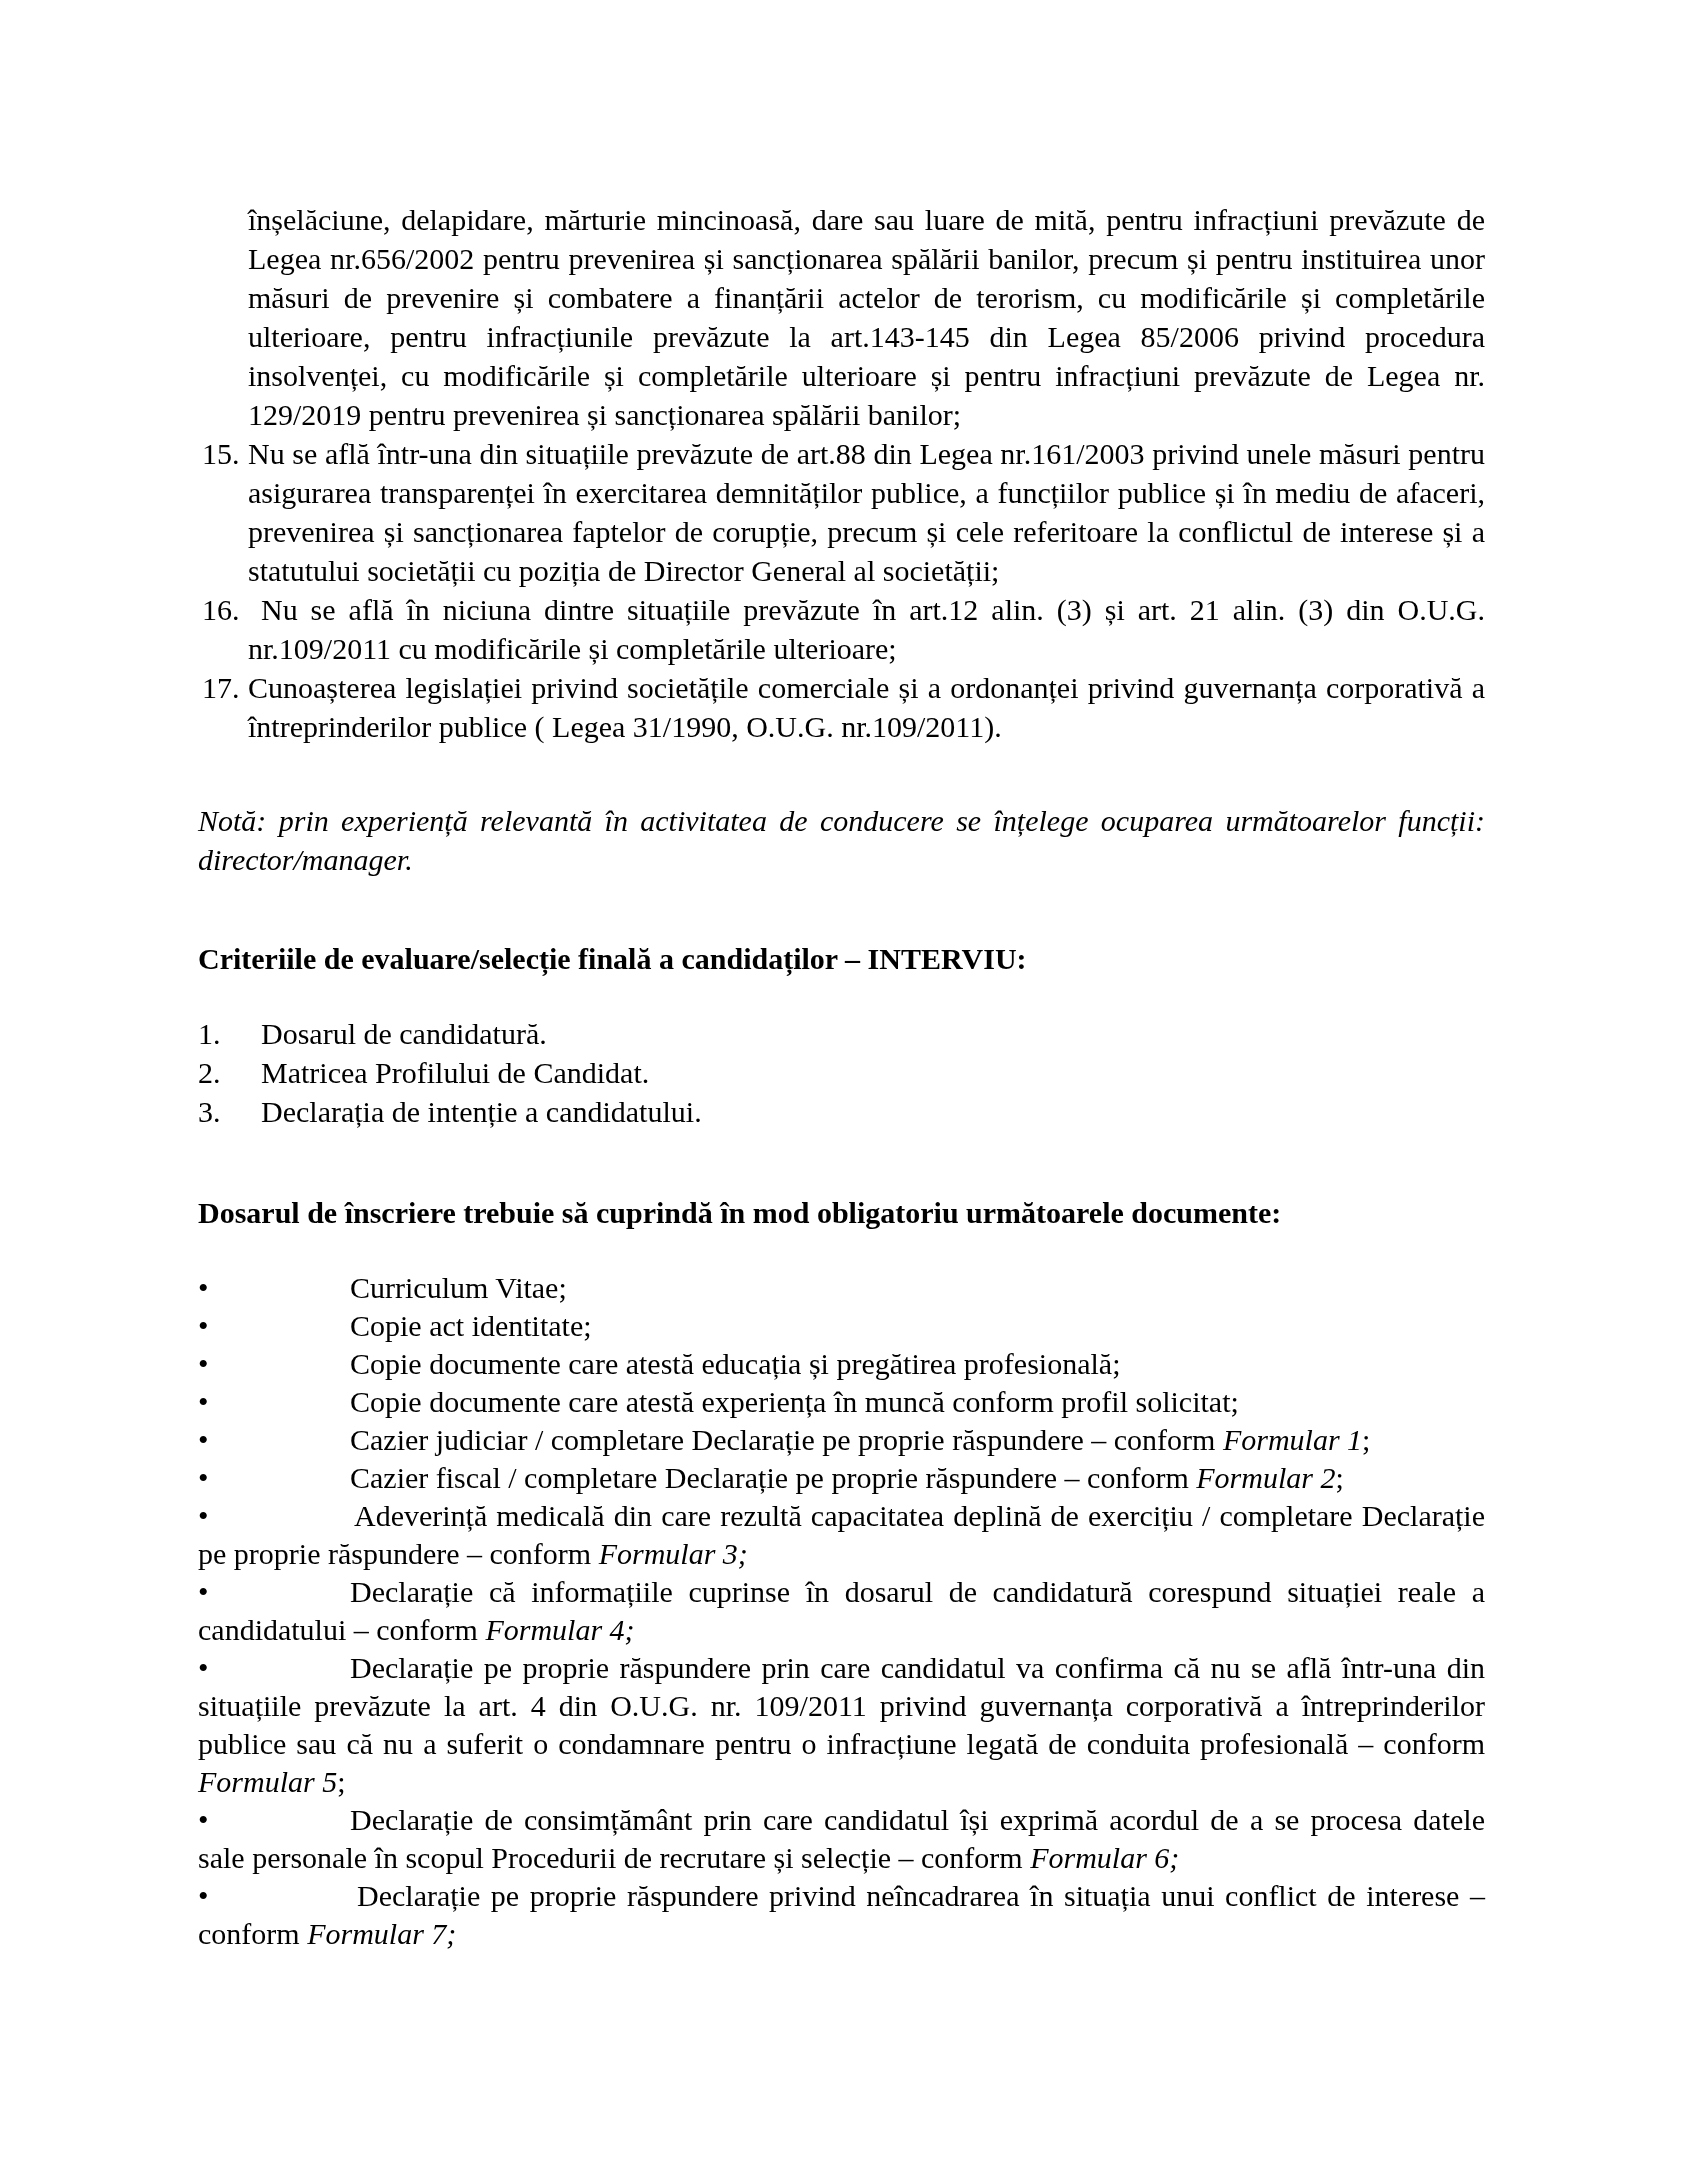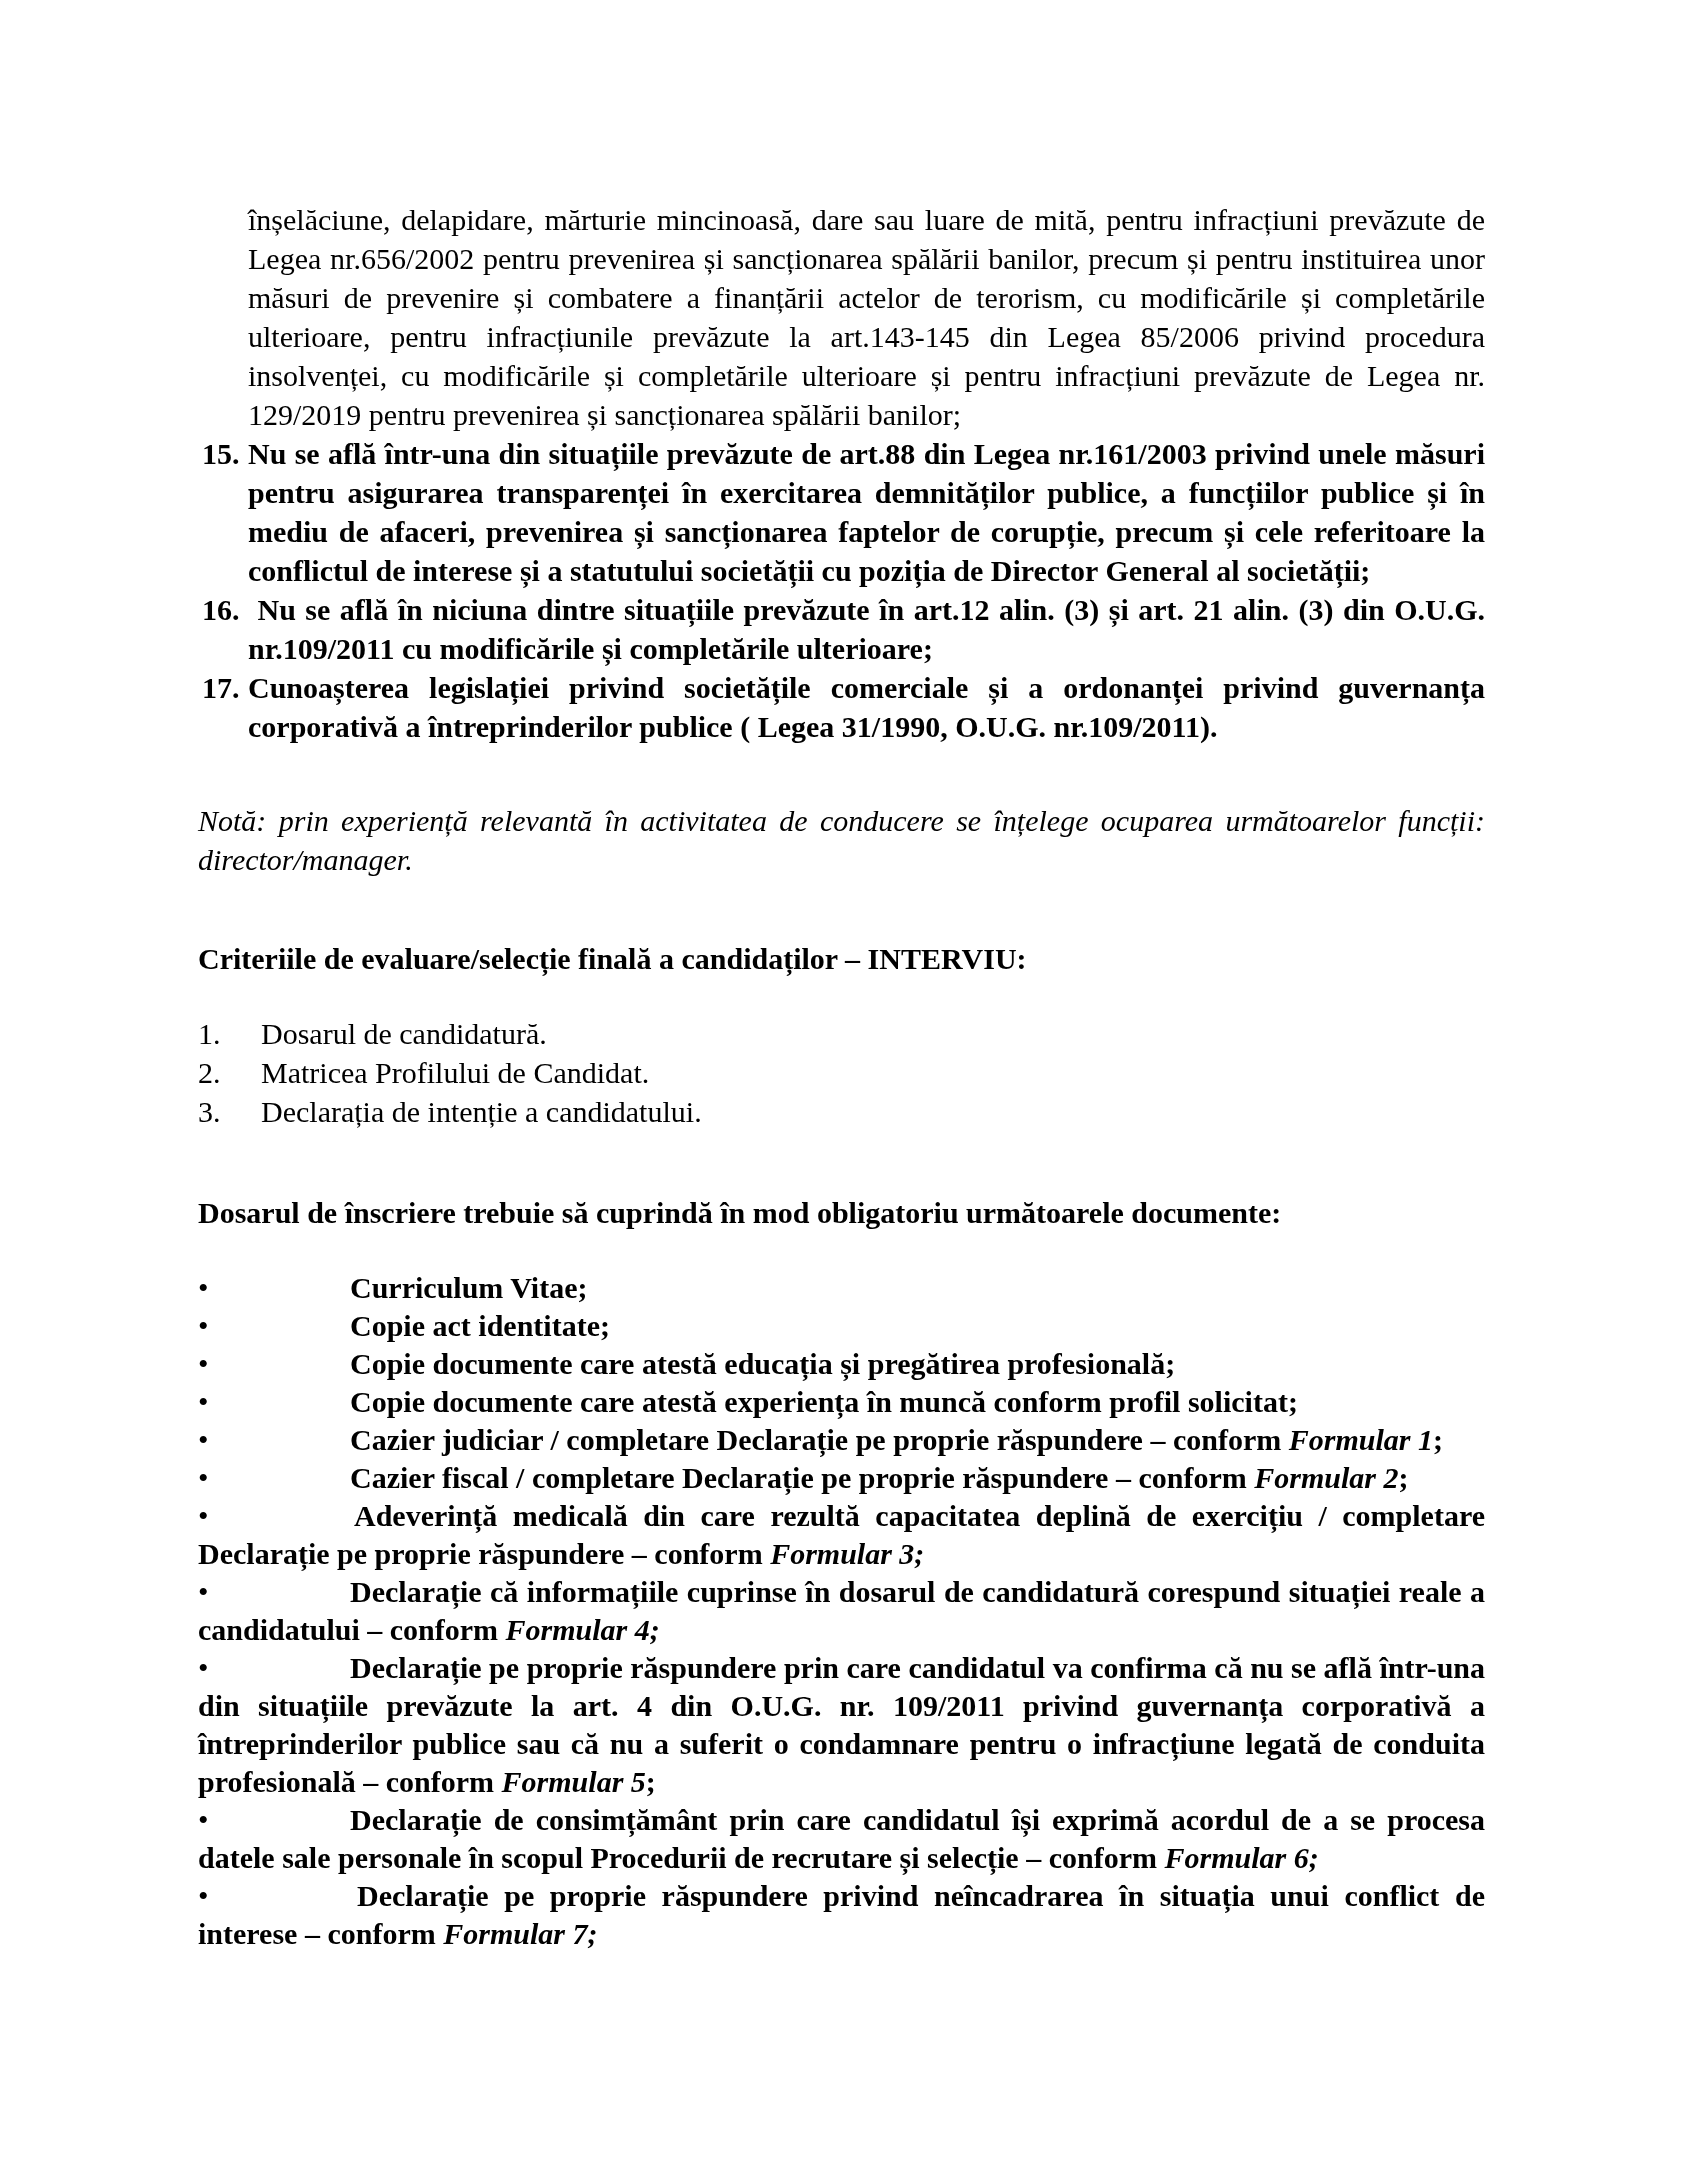--- a/index.html
+++ b/index.html
@@ -6,33 +6,33 @@
   body {
     width: 1687px; height: 2183px; position: relative; overflow: hidden;
     font-family: "Liberation Serif", "DejaVu Serif", serif;
     font-size: 30px; color: #000000;
   }
   .page { position: absolute; left: 198px; top: 200px; width: 1287px; }
   .just { text-align: justify; text-align-last: left; }
 
   
   .cont { padding-left: 50px; line-height: 39px; }
-  .num-item { position: relative; padding-left: 50px; line-height: 39px; font-weight: bold; }
+  .num-item { position: relative; padding-left: 50px; line-height: 39px; }
   .num-item .num { position: absolute; left: 4px; top: 0; }
 
   .note { font-style: italic; margin-top: 55px; line-height: 39px; }
   .heading { font-weight: bold; margin-top: 60px; line-height: 39px; }
   .criteria { margin-top: 36px; line-height: 39px; }
   .crit-item { position: relative; padding-left: 63px; }
   .crit-item .num { position: absolute; left: 0; }
   .heading2 { font-weight: bold; margin-top: 62px; line-height: 39px; }
   .docs { margin-top: 37px; line-height: 38px; }
   .doc-item { position: relative; text-indent: 0; }
   .doc-item .bullet { position: absolute; left: 0; }
-  .doc-item .text { display: block; text-indent: 152px; text-align: justify; text-align-last: left; font-weight: bold; }
+  .doc-item .text { display: block; text-indent: 152px; text-align: justify; text-align-last: left; }
   .doc-item .text.shift { text-indent: 156px; }
   .doc-item .text.shift2 { text-indent: 159px; }
   i { font-style: italic; }
 </style>
 </head>
 <body>
 
 <div class="page">
 
   <div class="cont just">înșelăciune, delapidare, mărturie mincinoasă, dare sau luare de mită, pentru infracțiuni prevăzute de Legea nr.656/2002 pentru prevenirea și sancționarea spălării banilor, precum și pentru instituirea unor măsuri de prevenire și combatere a finanțării actelor de terorism, cu modificările și completările ulterioare, pentru infracțiunile prevăzute la art.143-145 din Legea 85/2006 privind procedura insolvenței, cu modificările și completările ulterioare și pentru infracțiuni prevăzute de Legea nr. 129/2019 pentru prevenirea și sancționarea spălării banilor;</div>

